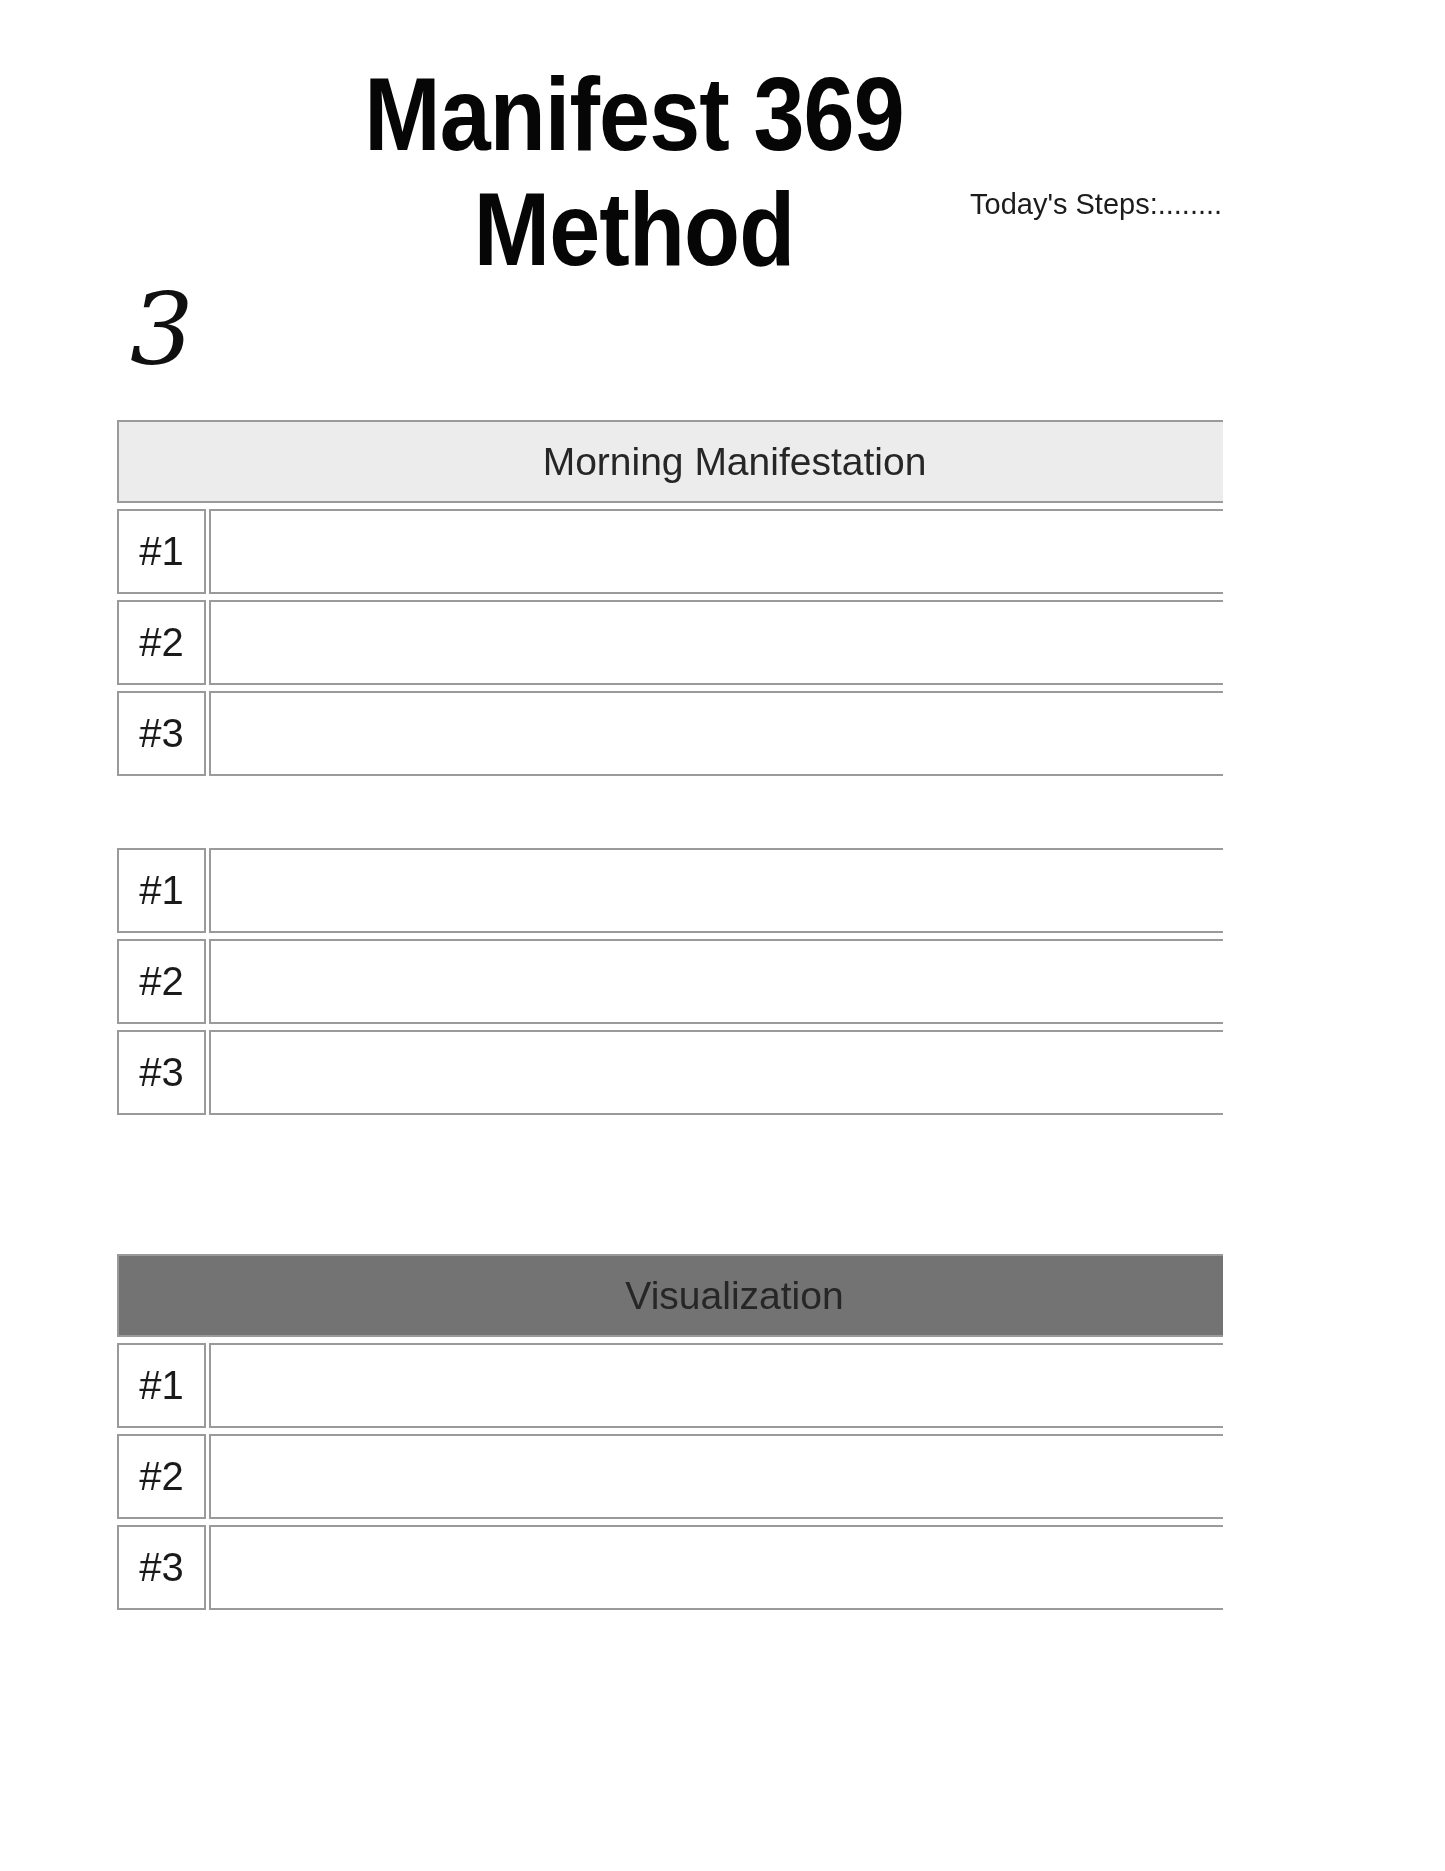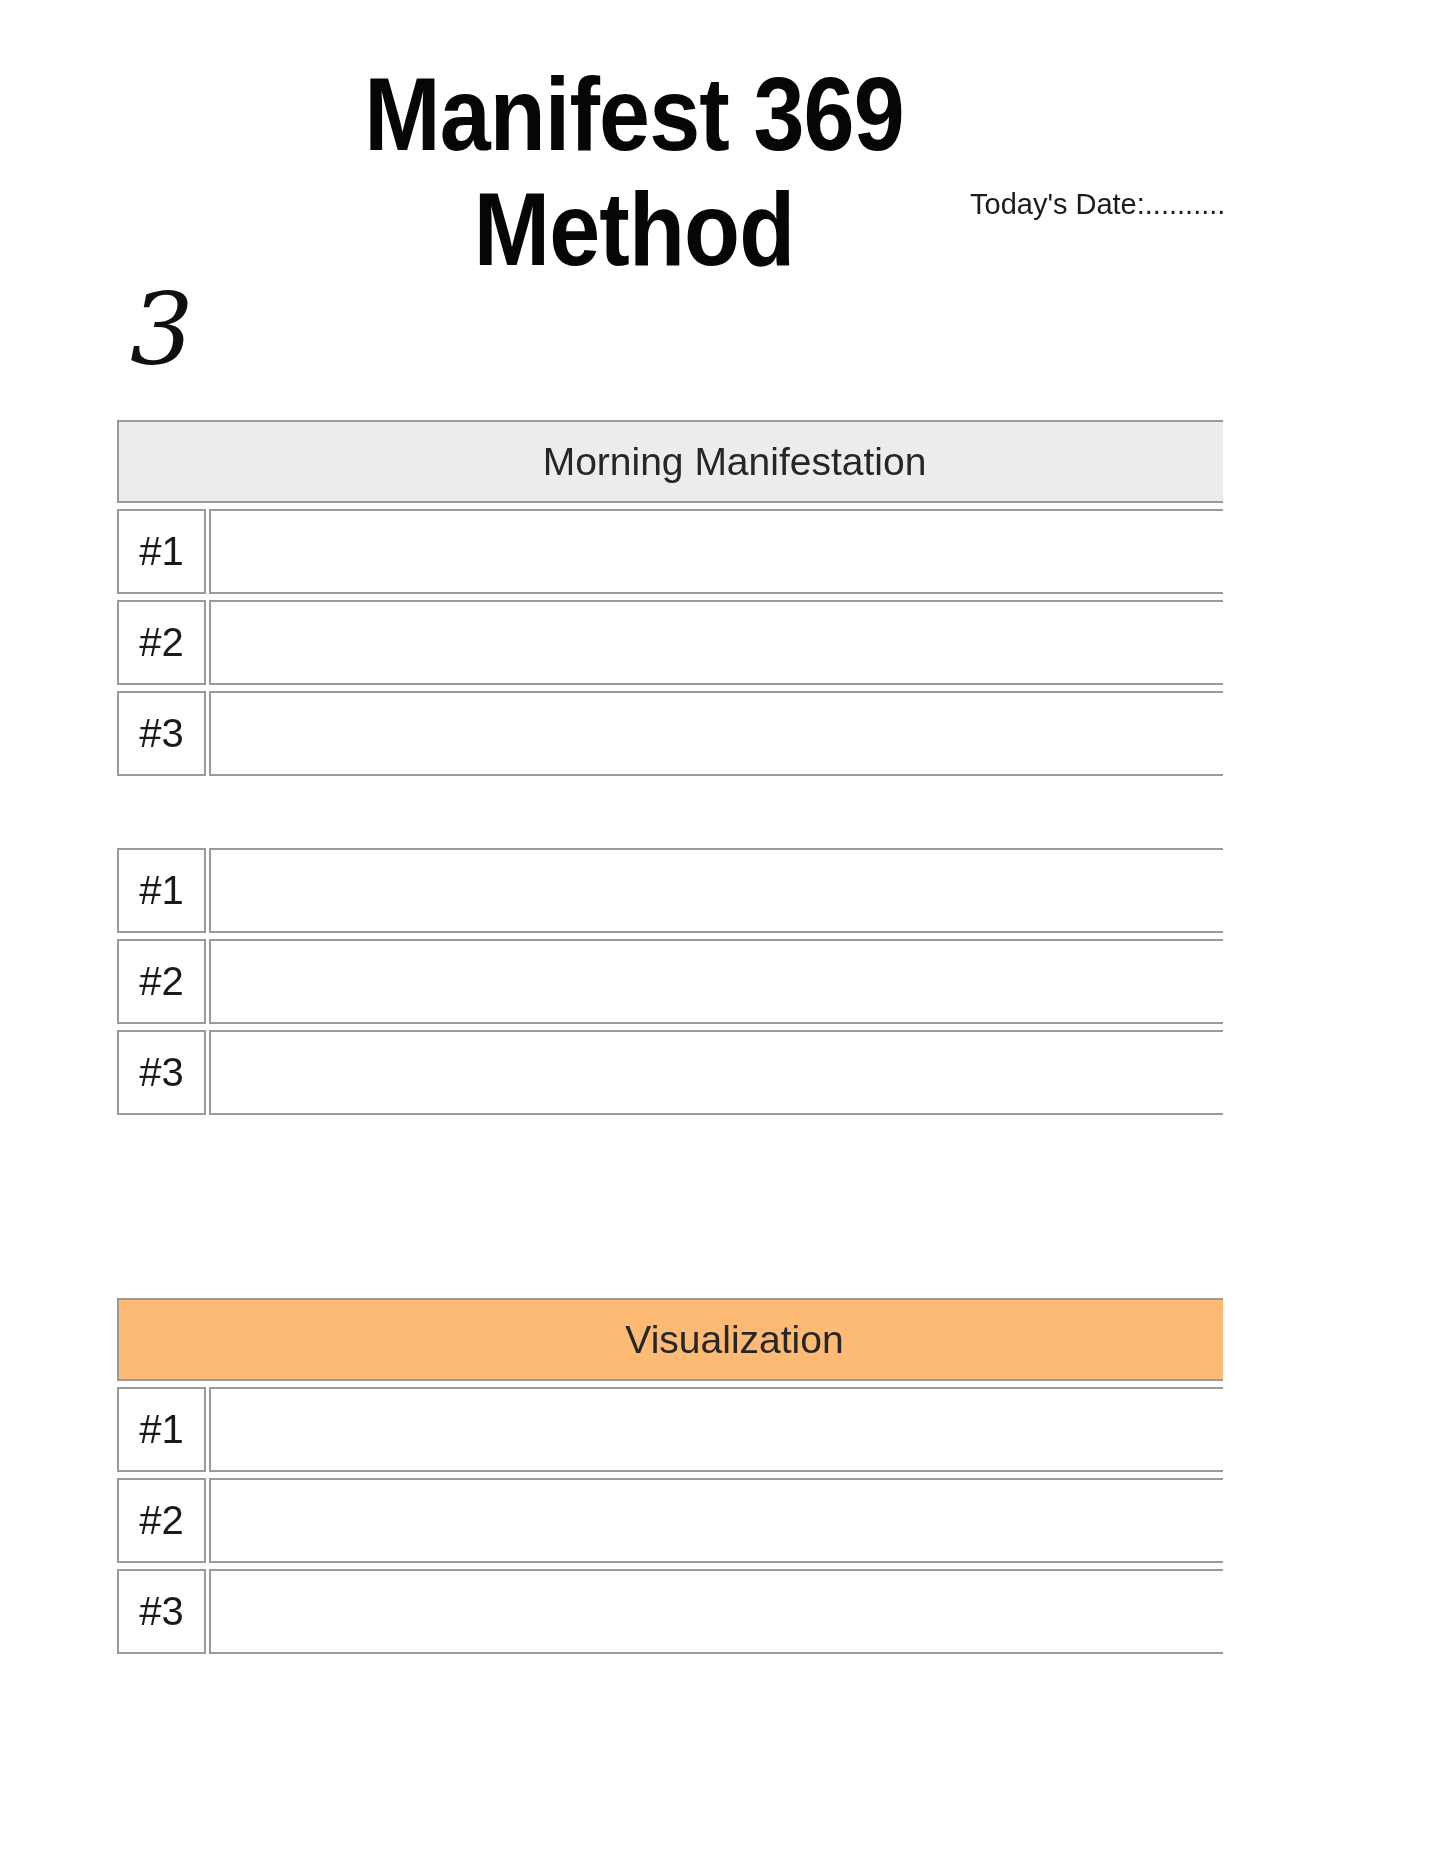--- a/index.html
+++ b/index.html
@@ -101,21 +101,21 @@
 </head>
 <body>
 
 <div class="page">
 
   <header class="title-block">
     <span class="title-line">Manifest 369</span>
     <span class="title-line">Method</span>
   </header>
 
-  <div class="date-line"><span>Today's Date:</span><span>........................................</span></div>
+  <div class="date-line"><span>Today's Steps:</span><span>........................................</span></div>
 
   <div class="corner-numeral">3</div>
 
   <section class="section" style="top:420px">
     <div class="section-header" style="background: rgb(236, 236, 236);">
       <span>Morning Manifestation</span>
     </div>
     <div class="row">
       <div class="row-label">
         <span>#1</span>
@@ -151,21 +151,21 @@
     </div>
     <div class="row">
       <div class="row-label">
         <span>#3</span>
       </div>
       <div class="row-value"></div>
     </div>
   </section>
 
   <section class="section" style="top:1254px">
-    <div class="section-header" style="background: #fdba74; margin-top: 44px;">
+    <div class="section-header" style="background: #737373;">
       <span>Visualization</span>
     </div>
     <div class="row">
       <div class="row-label">
         <span>#1</span>
       </div>
       <div class="row-value"></div>
     </div>
     <div class="row">
       <div class="row-label">

